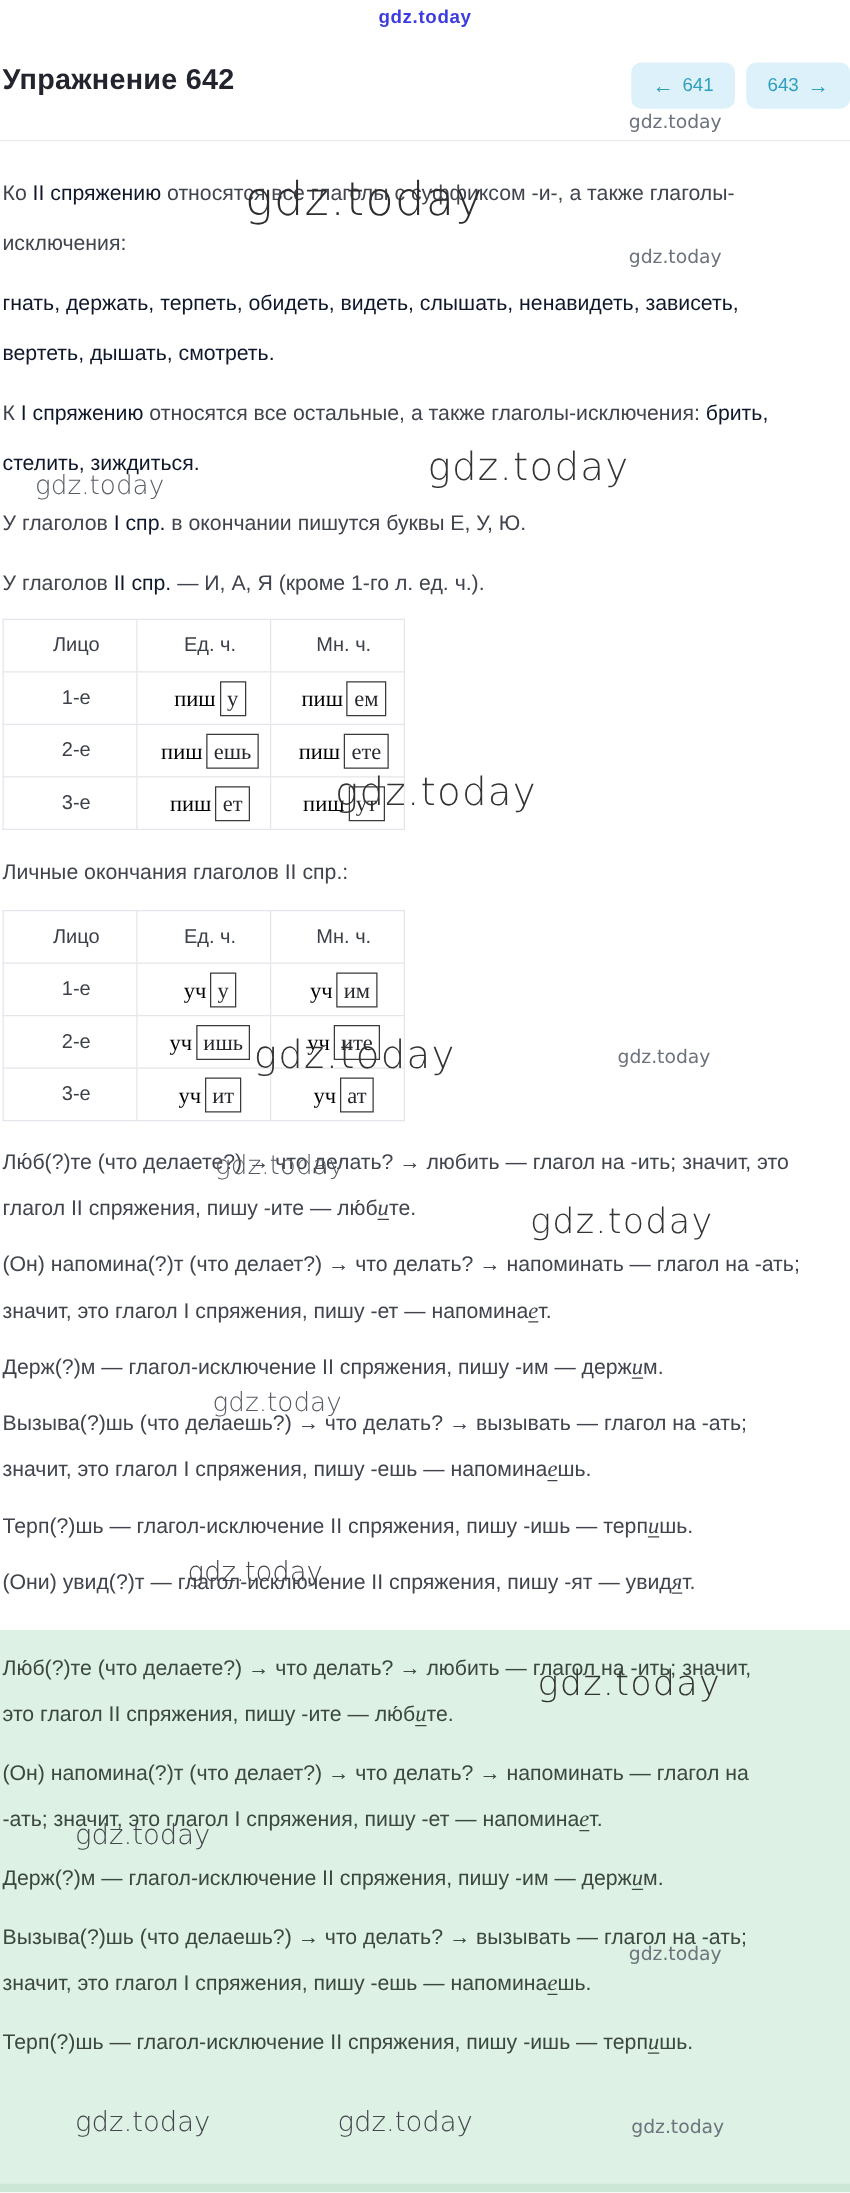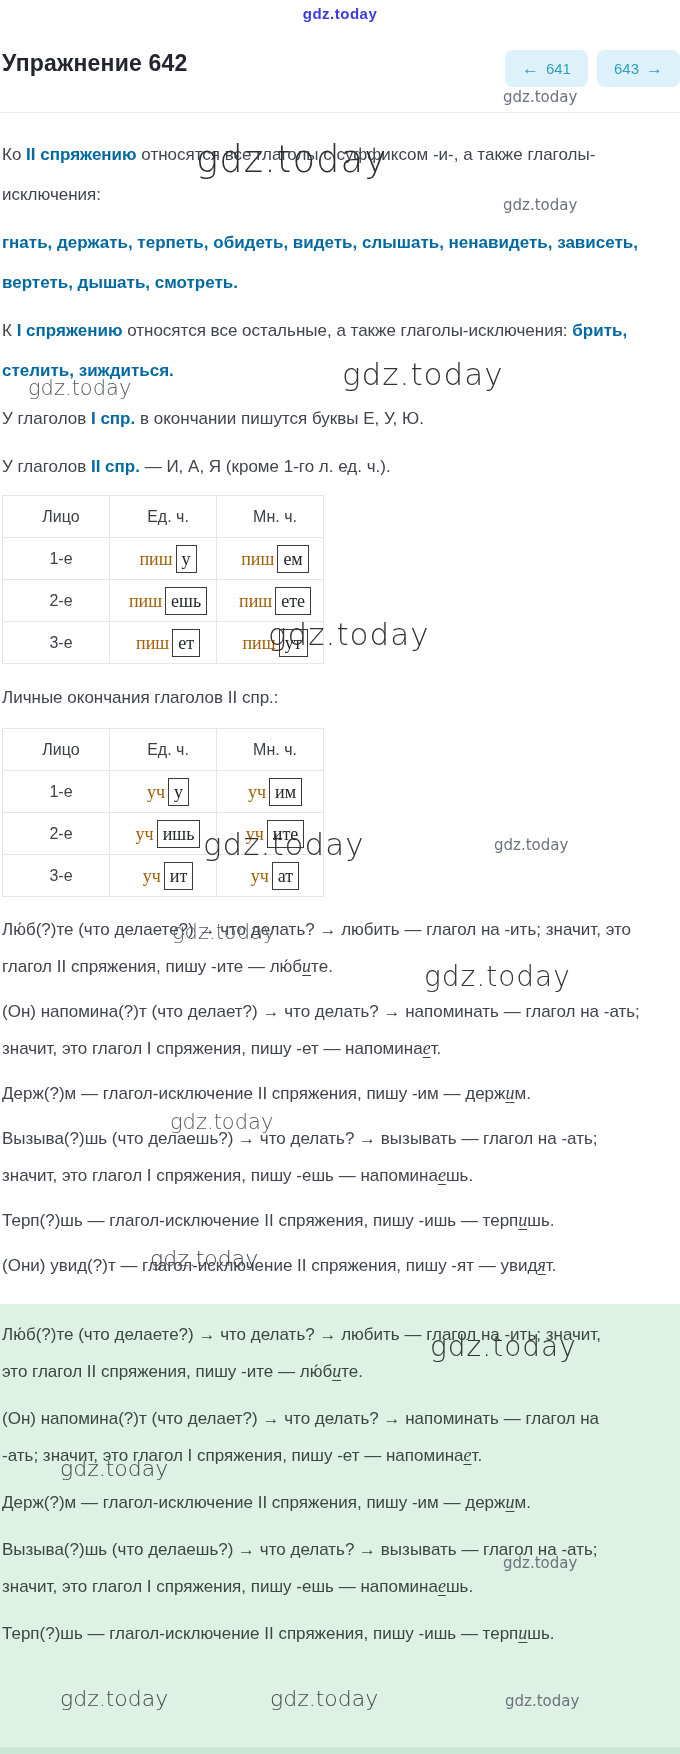--- a/index.html
+++ b/index.html
@@ -13,29 +13,29 @@
   .hdr-spacer{flex:1;}
   .navbtn{display:inline-flex;align-items:center;justify-content:center;gap:7px;height:37px;
           background:#dcf1f9;color:#2f9fbe;border:none;border-radius:8px;font-size:15px;
           font-family:"Liberation Sans",sans-serif;padding:0 17px;margin-left:9px;cursor:pointer;white-space:nowrap;}
   .navbtn .arr{font-size:17px;line-height:1;}
   .divider{border-top:1px solid #ececec;margin-top:13px;flex:none;}
   
   .content{padding:10px 25px 0 2px;flex:none;}
   .para{margin:0 0 8px;font-size:17px;line-height:40px;color:#40444d;}
   .sol .para{line-height:37px;margin:0 0 8px;}
-  .bold{font-weight:700;color:#0369a1;}
+  .bold{font-weight:400;color:#0f172a;}
   .und{font-family:"Liberation Serif",serif;font-style:italic;text-decoration:underline;
        text-underline-offset:3px;font-size:1.06em;}
   .caption{margin:6px 0 10px;}
   
   table.conj{border-collapse:collapse;margin:0 0 14px;background:#fff;}
   table.conj th,table.conj td{border:1px solid #e3e6ea;width:96px;height:41px;text-align:center;
        padding:0 0 0 10px;font-weight:400;font-size:16px;color:#3c4048;}
-  table.conj .stem{font-family:"Liberation Serif",serif;font-size:18px;color:#a16207;}
+  table.conj .stem{font-family:"Liberation Serif",serif;font-size:18px;color:#000000;}
   .endbox{display:inline-block;border:1.6px solid #3a3a3a;padding:0 5px;margin-left:3px;
        font-family:"Liberation Serif",serif;font-size:18px;color:#26282d;line-height:26px;}
   
   .green{flex:1;background:#ddf2e5;padding:12px 58px 10px 2px;}
   .green .para{line-height:37px;margin:0 0 10px;color:#3c4740;}
   .bottom-strip{position:absolute;left:0;right:0;bottom:0;height:7px;background:#cde7d6;}
   
   .wm-host{position:absolute;left:0;top:0;right:0;bottom:0;pointer-events:none;}
   .wm{position:absolute;white-space:nowrap;font-family:"DejaVu Sans",sans-serif;}
   .wm-s{font-size:15px;color:#6d737c;font-weight:400;}

